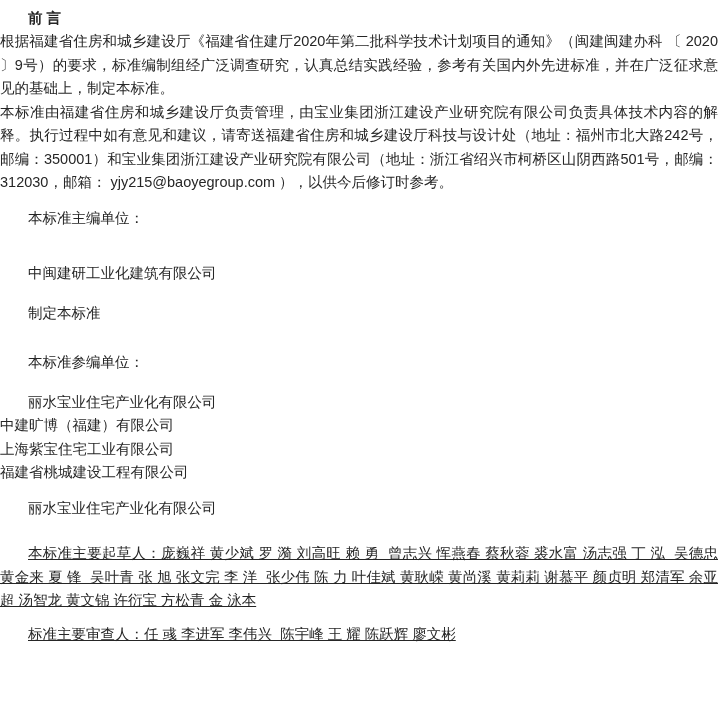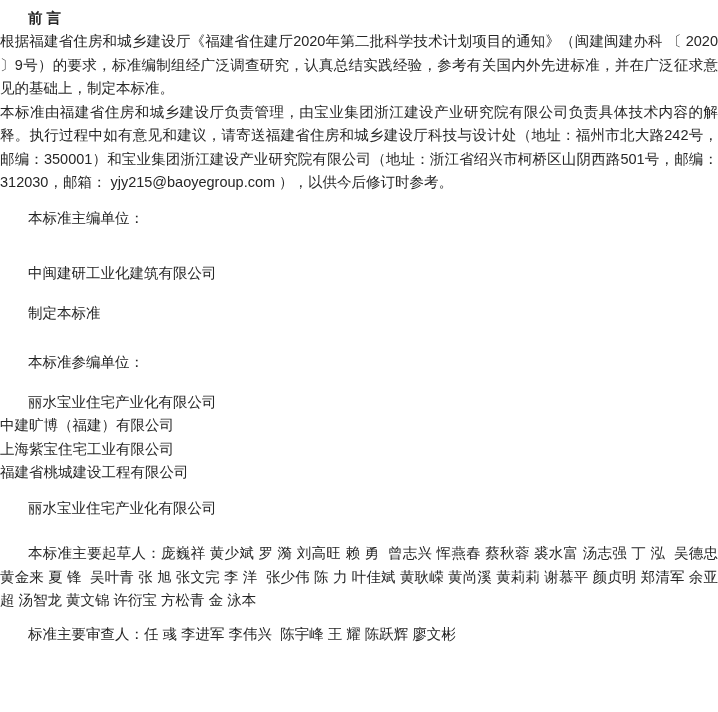--- a/index.html
+++ b/index.html
@@ -32,20 +32,21 @@
   }
   .para {
     text-align: justify;
     white-space: pre-wrap;
   }
   .indent {
     text-indent: 28px;
   }
   .first-indent {
     text-indent: 28px;
+    text-decoration: underline;
   }
   .gap-sm  { height: 12px; }
   .gap-md  { height: 16px; }
   .gap-lg  { height: 26px; }
   .gap-xl  { height: 22px; }
   .gap-xs  { height: 10px; }
 </style>
 </head>
 <body>
 

